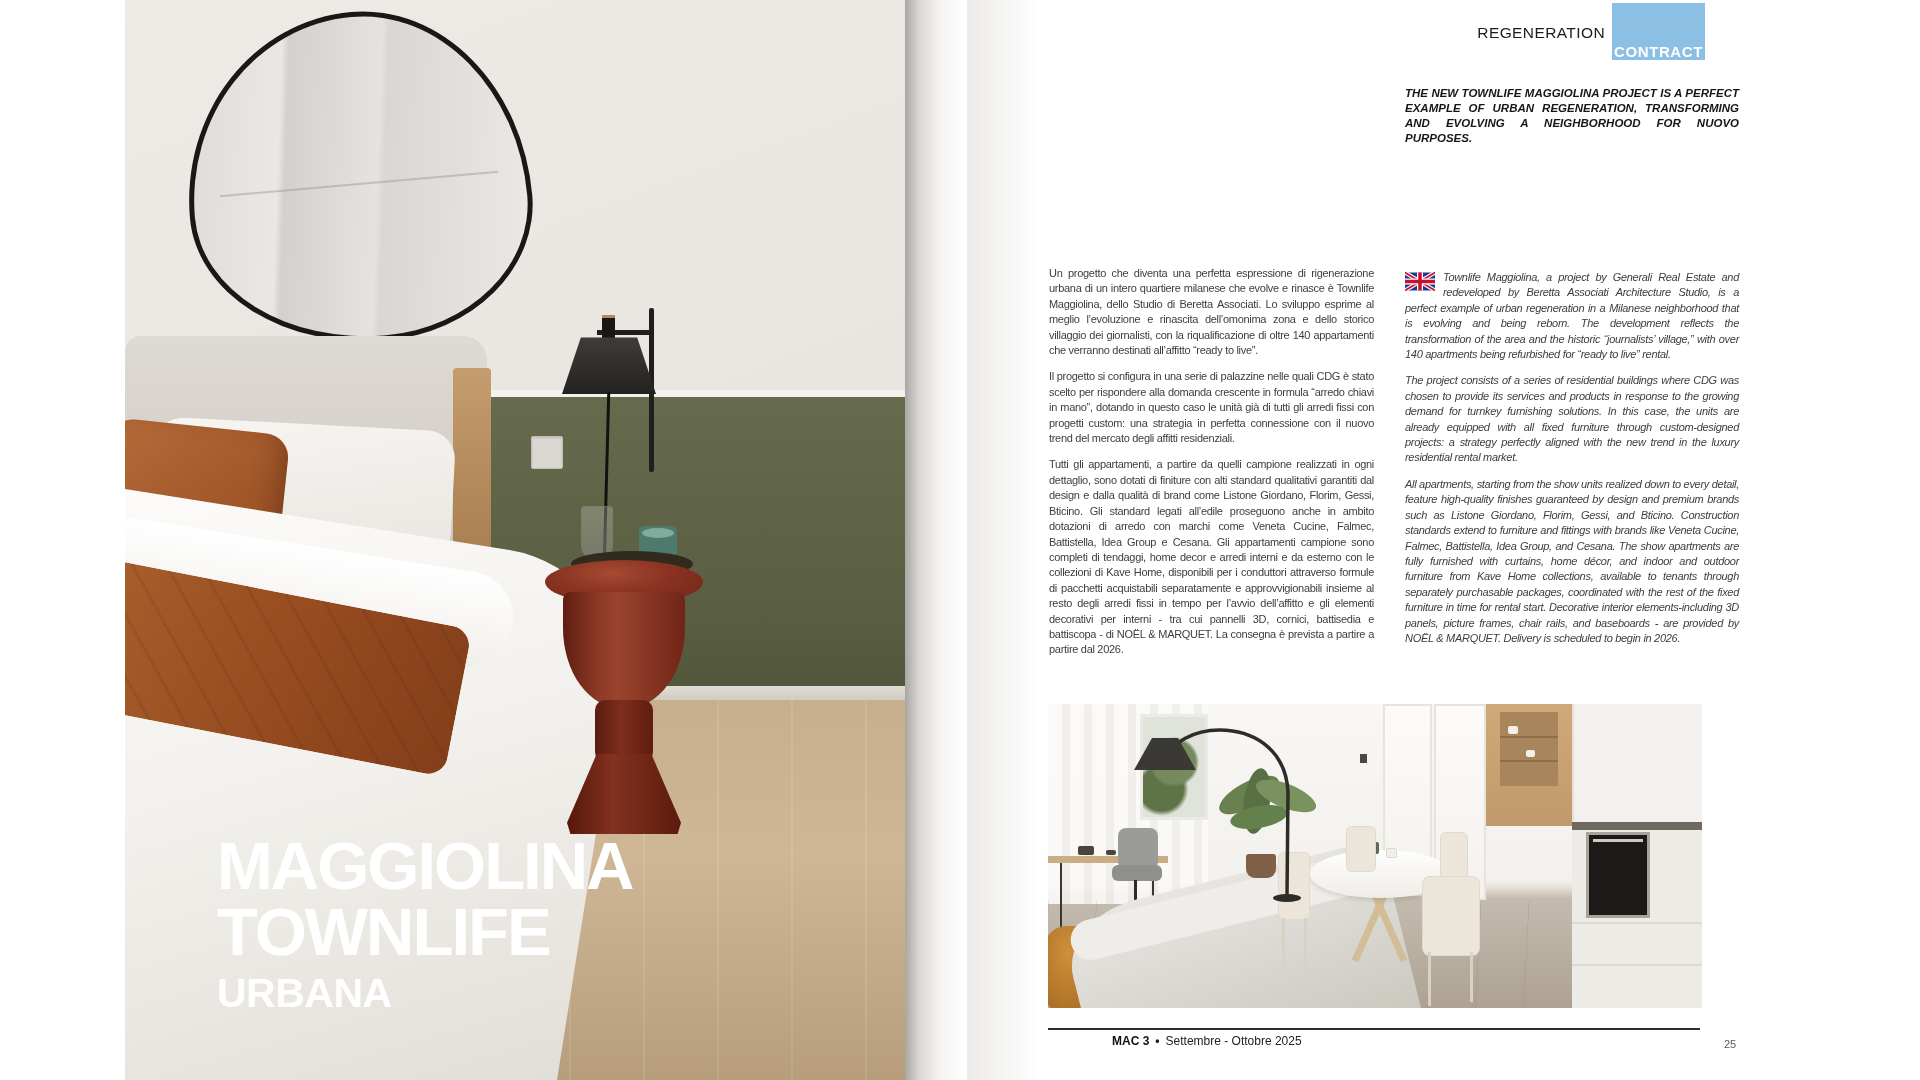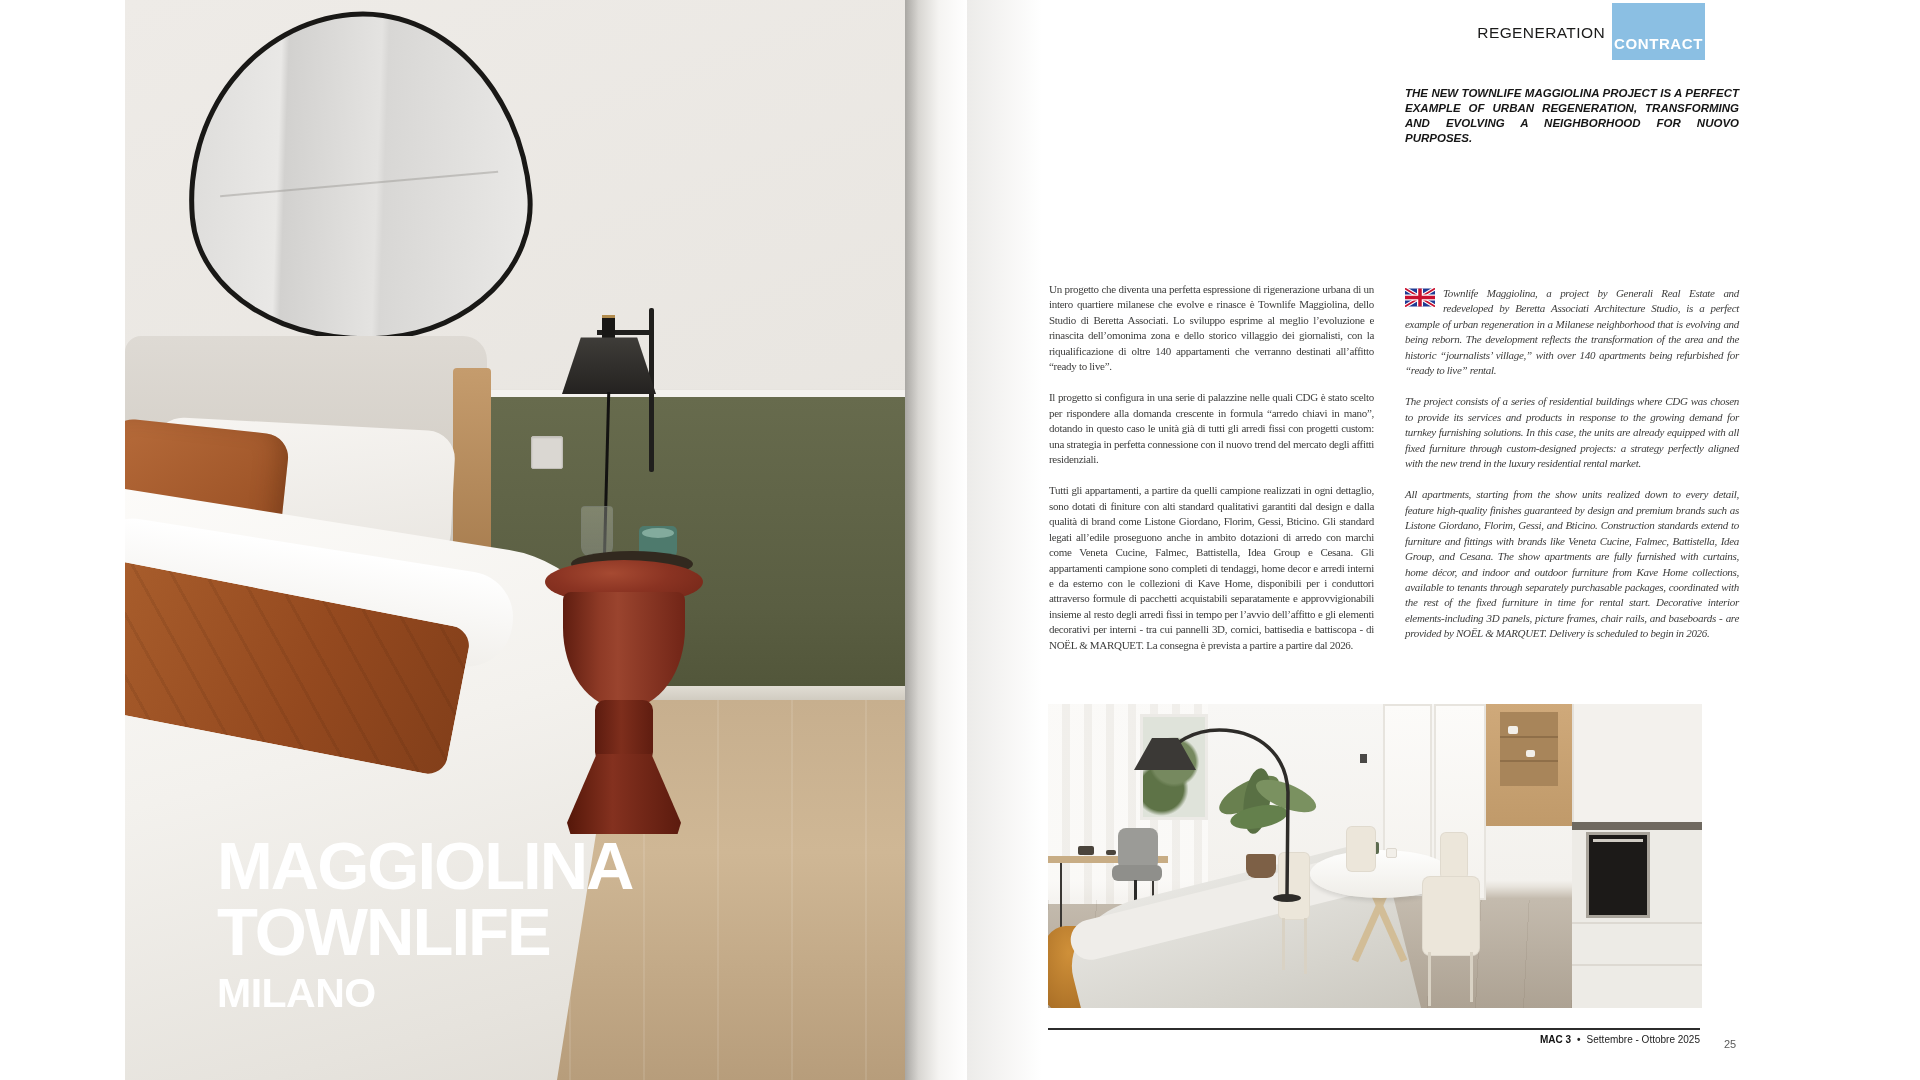--- a/index.html
+++ b/index.html
@@ -75,30 +75,30 @@
   .gutter{position:absolute;left:905px;top:0;width:62px;height:1080px;
     background:linear-gradient(90deg,#a9a7a3 0%,#d8d6d2 22%,#f5f4f2 55%,#ffffff 100%);}
   .page-shade{position:absolute;left:967px;top:0;width:75px;height:1080px;
     background:linear-gradient(90deg,#ecebe9,#ffffff);}
 
   
   .h-section{position:absolute;top:24px;left:1380px;width:225px;text-align:right;
     font-size:15.5px;letter-spacing:.4px;color:#1b1b1a;}
   .h-tag{position:absolute;left:1612px;top:3px;width:93px;height:57px;background:#8bbfe3;
     color:#ffffff;font-weight:bold;font-size:15px;letter-spacing:.6px;
-    display:flex;align-items:flex-end;justify-content:center;padding-bottom:8px;box-sizing:border-box;}
+    display:flex;align-items:flex-end;justify-content:center;padding-bottom:0;box-sizing:border-box;}
   .intro{position:absolute;top:86px;font-weight:bold;font-size:11.5px;line-height:15px;
     text-align:justify;color:#161616;margin:0;}
   .intro.it{left:1049px;width:314px;}
   .intro.en{left:1405px;width:334px;font-style:italic;}
   .bodycol{position:absolute;top:266px;font-size:11px;letter-spacing:-.3px;line-height:15.4px;
     text-align:justify;color:#3d3d3c;}
   .bodycol.it{left:1049px;width:325px;}
   .bodycol.en{left:1405px;width:334px;font-style:italic;top:270px;}
-  .bodycol p{margin:16px 0 11px 0;font-family:Liberation Serif, serif;}
+  .bodycol p{margin:0 0 11px 0;}
   .flag{float:left;width:30px;height:19px;margin:2px 8px 0 0;}
 
   
   .photo-living{position:absolute;left:1048px;top:704px;width:654px;height:304px;overflow:hidden;
     background:linear-gradient(#f8f7f5 0%,#f3f1ed 58%,#e8e4dd 60%,#c4bbae 64%,#ada293 100%);}
   .lr-curtain{position:absolute;left:0;top:0;width:160px;height:200px;opacity:.9;
     background:repeating-linear-gradient(90deg,#fbfaf8 0 14px,#f0eeea 14px 22px);}
   .lr-window1{position:absolute;left:92px;top:10px;width:62px;height:100px;border:3px solid #eceae6;
     background:radial-gradient(circle at 50% 45%,#76895f 0 34%,rgba(0,0,0,0) 40%),
                radial-gradient(circle at 30% 72%,#5e7347 0 26%,rgba(0,0,0,0) 32%),#dfe3da;}
@@ -137,22 +137,22 @@
   .lr-kseam{position:absolute;left:524px;width:130px;height:2px;background:#ddd9d2;}
   .lr-oven{position:absolute;left:538px;top:128px;width:64px;height:86px;background:#1c1a18;
     border:3px solid #a9a49b;box-sizing:border-box;}
   .lr-oven::before{content:"";position:absolute;left:4px;right:4px;top:4px;height:3px;background:#cfcbc3;}
   .lr-floorlines{position:absolute;left:0;top:196px;width:654px;height:108px;
     background:repeating-linear-gradient(93deg,rgba(110,95,78,.12) 0 1px,rgba(0,0,0,0) 1px 48px);}
   .lr-lampsvg{position:absolute;left:0;top:0;width:654px;height:304px;}
 
   
   .f-rule{position:absolute;left:1048px;top:1028px;width:652px;height:2px;background:#2c2c2c;}
-  .f-credit{position:absolute;left:1048px;top:1034px;width:652px;text-align:right;
-    font-size:10px;color:#222222;}
+  .f-credit{position:absolute;left:1112px;top:1034px;width:652px;text-align:left;
+    font-size:12px;color:#222222;}
   .f-credit .f-mag{font-weight:bold;color:#111111;}
   .f-credit .f-dot{font-weight:bold;margin:0 6px;}
   .f-page{position:absolute;left:1724px;top:1038px;font-size:11px;color:#5a5a5a;}
 </style>
 </head>
 <body>
 
 <div class="canvas">
 
   <div class="photo-bedroom">
@@ -179,21 +179,21 @@
     <div class="tbl-glass"></div>
     <div class="tbl-cup"></div>
     <div class="tbl-tray"></div>
     <div class="tbl-top"></div>
     <div class="tbl-body"></div>
     <div class="tbl-waist"></div>
     <div class="tbl-base"></div>
     <div class="cover-title">
       <div class="ct-big">MAGGIOLINA</div>
       <div class="ct-big">TOWNLIFE</div>
-      <div class="ct-small">MILANO</div>
+      <div class="ct-small">URBANA</div>
     </div>
   </div>
 
   <div class="gutter"></div>
   <div class="page-shade"></div>
 
   <div class="h-section">REGENERATION</div>
   <div class="h-tag">CONTRACT</div>
 
   <p class="intro en">THE NEW TOWNLIFE MAGGIOLINA PROJECT IS A PERFECT EXAMPLE OF URBAN REGENERATION, TRANSFORMING AND EVOLVING A NEIGHBORHOOD FOR NUOVO PURPOSES.</p>

